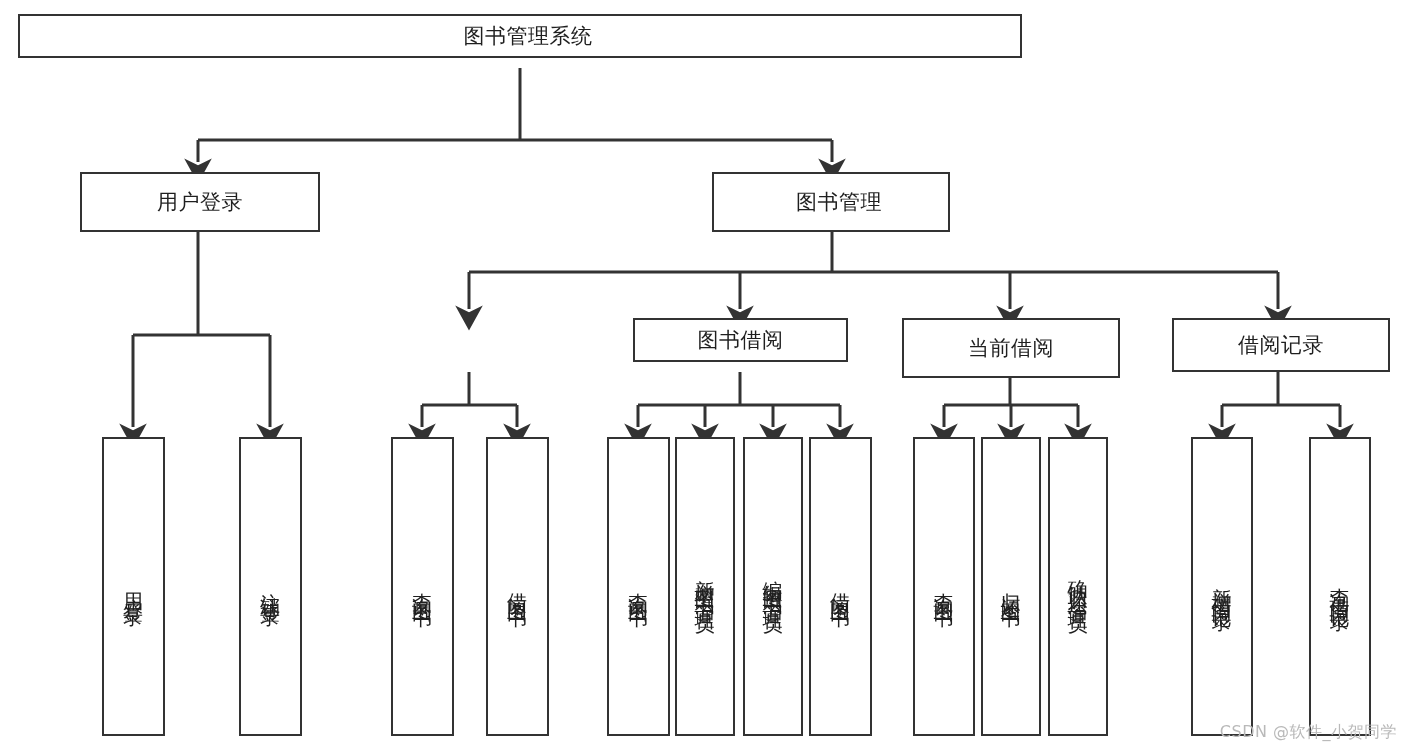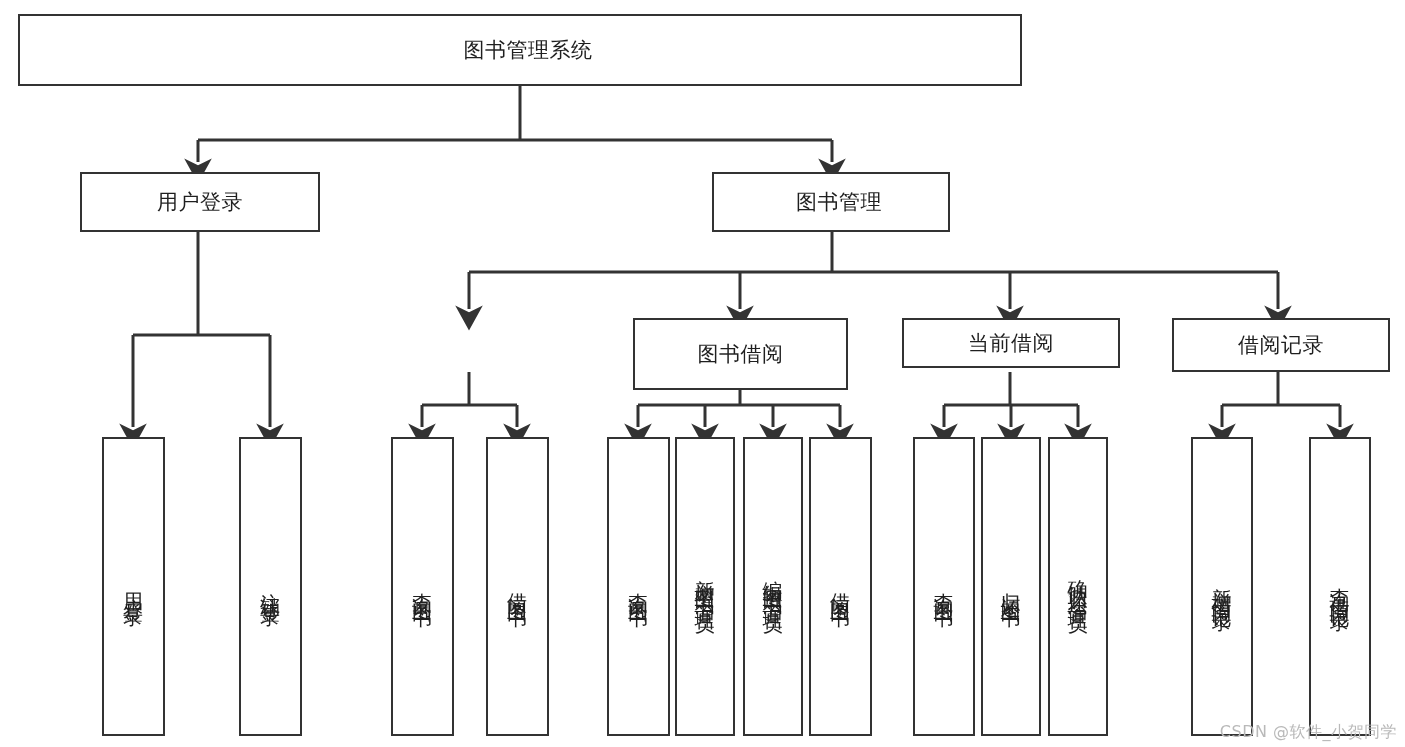--- a/index.html
+++ b/index.html
@@ -112,35 +112,35 @@
       <path d="M1011,405 L1011,427" marker-end="url(#arrow)"></path>
       <path d="M1078,405 L1078,427" marker-end="url(#arrow)"></path>
 
       <path d="M1278,372 L1278,405"></path>
       <path d="M1222,405 L1340,405"></path>
       <path d="M1222,405 L1222,427" marker-end="url(#arrow)"></path>
       <path d="M1340,405 L1340,427" marker-end="url(#arrow)"></path>
     </g>
   </svg>
 
-  <div class="node" style="left:18px; top:14px; width:1004px; height:72px;padding-left:16px;">
+  <div class="node" style="left:18px; top:14px; width:1004px; height:44px;padding-left:16px;">
     <span class="label">图书管理系统</span>
   </div>
 
   <div class="node" style="left:80px; top:172px; width:240px; height:60px;">
     <span class="label">用户登录</span>
   </div>
   <div class="node" style="left:712px; top:172px; width:238px; height:60px;padding-left:16px;">
     <span class="label">图书管理</span>
   </div>
 
-  <div class="node" style="left:633px; top:318px; width:215px; height:72px;">
+  <div class="node" style="left:633px; top:318px; width:215px; height:44px;">
     <span class="label">图书借阅</span>
   </div>
-  <div class="node" style="left:902px; top:318px; width:218px; height:50px;">
+  <div class="node" style="left:902px; top:318px; width:218px; height:60px;">
     <span class="label">当前借阅</span>
   </div>
   <div class="node" style="left:1172px; top:318px; width:218px; height:54px;">
     <span class="label">借阅记录</span>
   </div>
 
   <div class="node vertical" style="left:102px; top:437px; width:63px; height:299px;">
     <span class="label">用户登录</span>
   </div>
   <div class="node vertical" style="left:239px; top:437px; width:63px; height:299px;">

